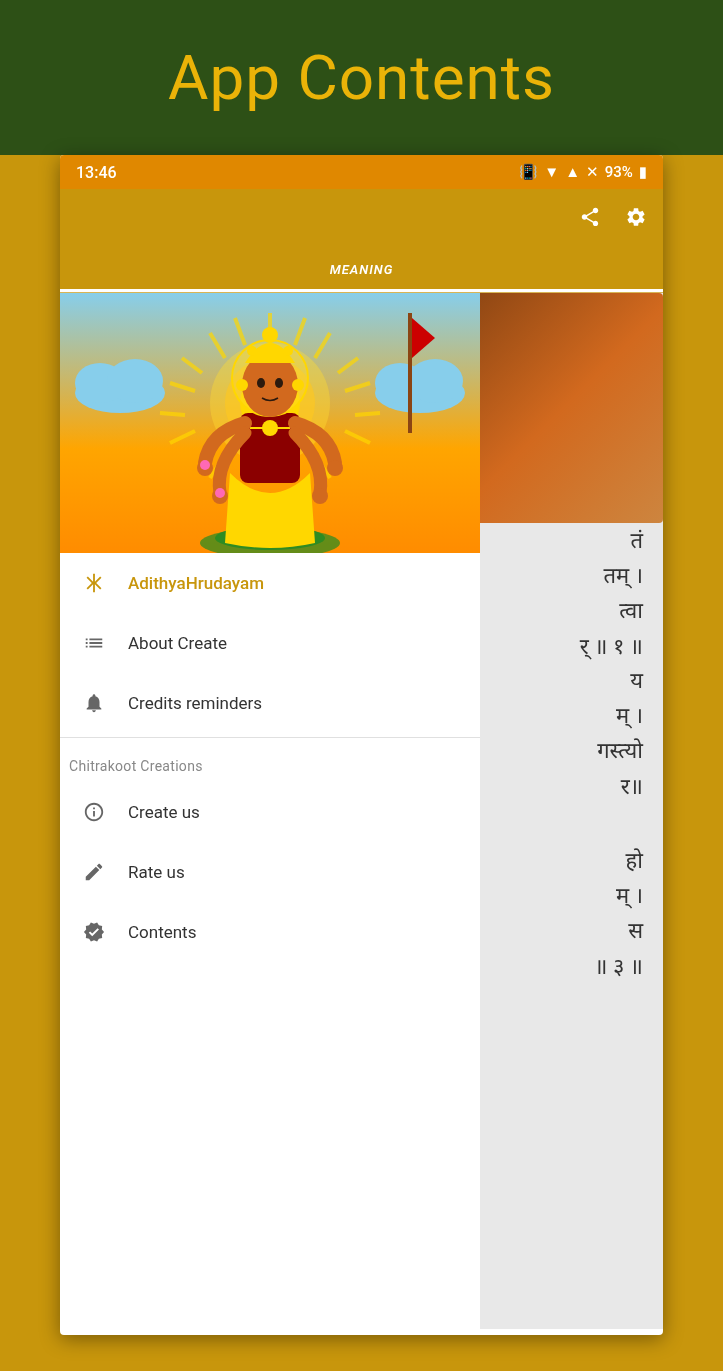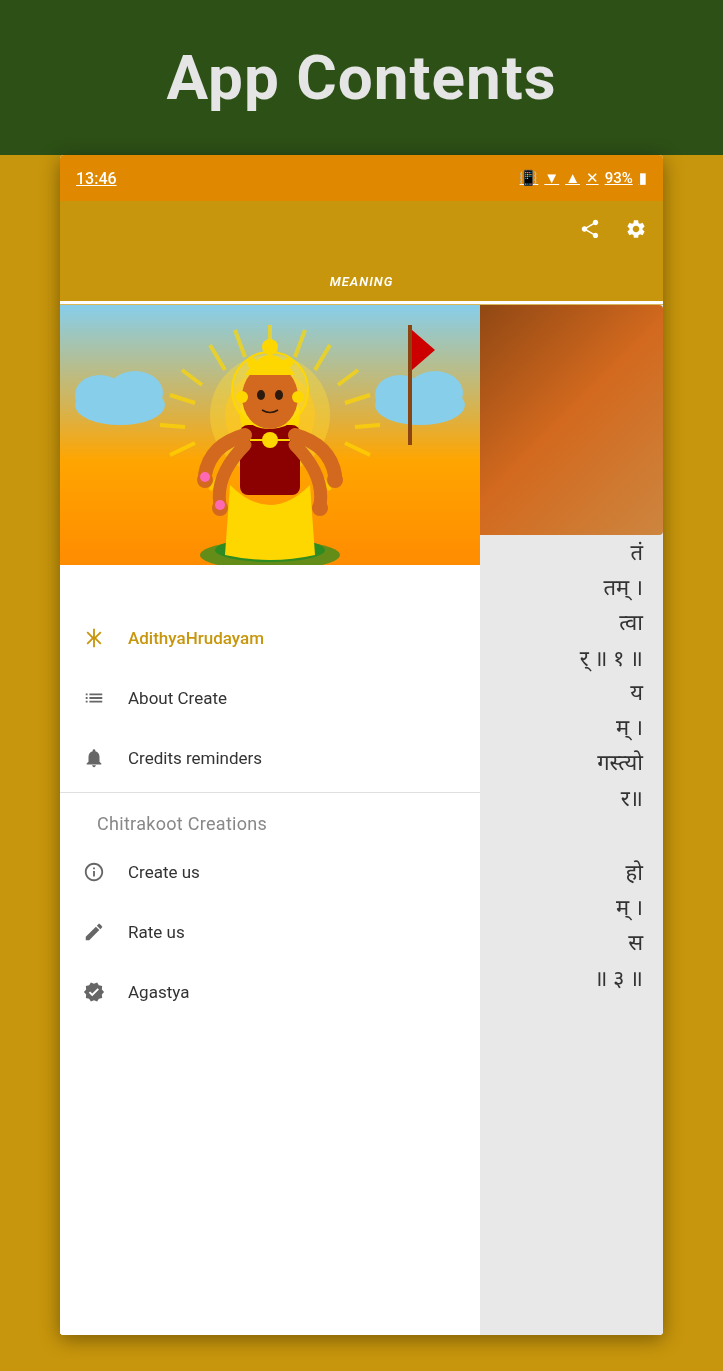--- a/index.html
+++ b/index.html
@@ -16,52 +16,51 @@
     .top-banner {
       width: 100%;
       height: 155px;
       background: #2d5016;
       display: flex;
       align-items: center;
       justify-content: center;
     }
 
     .top-banner-title {
-      color: #e5e5e5;
+      color: #eab308;
       font-size: 62px;
-      font-weight: 700;
+      font-weight: 400;
       letter-spacing: 1px;
     }
 
     
     .phone-frame {
       position: absolute;
       top: 155px;
       left: 60px;
       width: 603px;
       height: 1180px;
       background: #fff;
       border-radius: 4px;
       overflow: hidden;
       box-shadow: 0 4px 20px rgba(0,0,0,0.4);
     }
 
     
     .status-bar {
       width: 100%;
-      height: 46px;
+      height: 34px;
       background: #e08800;
       display: flex;
       align-items: center;
       justify-content: space-between;
       padding: 15px 16px;
       color: white;
       font-size: 16px;
       font-weight: 500;
-      text-decoration: underline;
     }
 
     .status-right {
       display: flex;
       align-items: center;
       gap: 6px;
       font-size: 15px;
     }
 
     
@@ -163,21 +162,20 @@
       position: absolute;
       top: 0;
       left: 0;
       width: 420px;
       height: 100%;
       background: #fff;
       z-index: 10;
       display: flex;
       flex-direction: column;
       overflow: hidden;
-      gap: 43px;
     }
 
     
     .drawer-header-img {
       width: 100%;
       height: 260px;
       background: linear-gradient(180deg, #87CEEB 0%, #FFA500 60%, #FF8C00 100%);
       position: relative;
       overflow: hidden;
       flex-shrink: 0;
@@ -220,22 +218,22 @@
       color: #c8960c;
     }
 
     .menu-label {
       font-size: 17px;
       color: #333;
       font-weight: 400;
     }
 
     .drawer-section-header {
-      padding: 16px 37px 8px;
-      font-size: 18px;
+      padding: 16px 9px 8px;
+      font-size: 14px;
       color: #888;
       font-weight: 400;
       letter-spacing: 0.3px;
     }
 
     .drawer-divider {
       height: 1px;
       background: #e0e0e0;
       margin: 4px 0;
     }
@@ -466,20 +464,20 @@
           </div>
           <span class="menu-label">Rate us</span>
         </div>
 
         <div class="drawer-menu-item">
           <div class="menu-icon">
             <svg width="22" height="22" viewBox="0 0 24 24" fill="#666">
               <path d="M23 12l-2.44-2.78.34-3.68-3.61-.82-1.89-3.18L12 3 8.6 1.54 6.71 4.72l-3.61.81.34 3.68L1 12l2.44 2.78-.34 3.69 3.61.82 1.89 3.18L12 21l3.4 1.46 1.89-3.18 3.61-.82-.34-3.68L23 12zm-12.91 4.72l-3.8-3.81 1.48-1.48 2.32 2.33 5.85-5.87 1.48 1.48-7.33 7.35z"></path>
             </svg>
           </div>
-          <span class="menu-label">Agastya</span>
+          <span class="menu-label">Contents</span>
         </div>
 
       </div>
     </div>
 
   </div>
 </div>
 
 </body></html>

